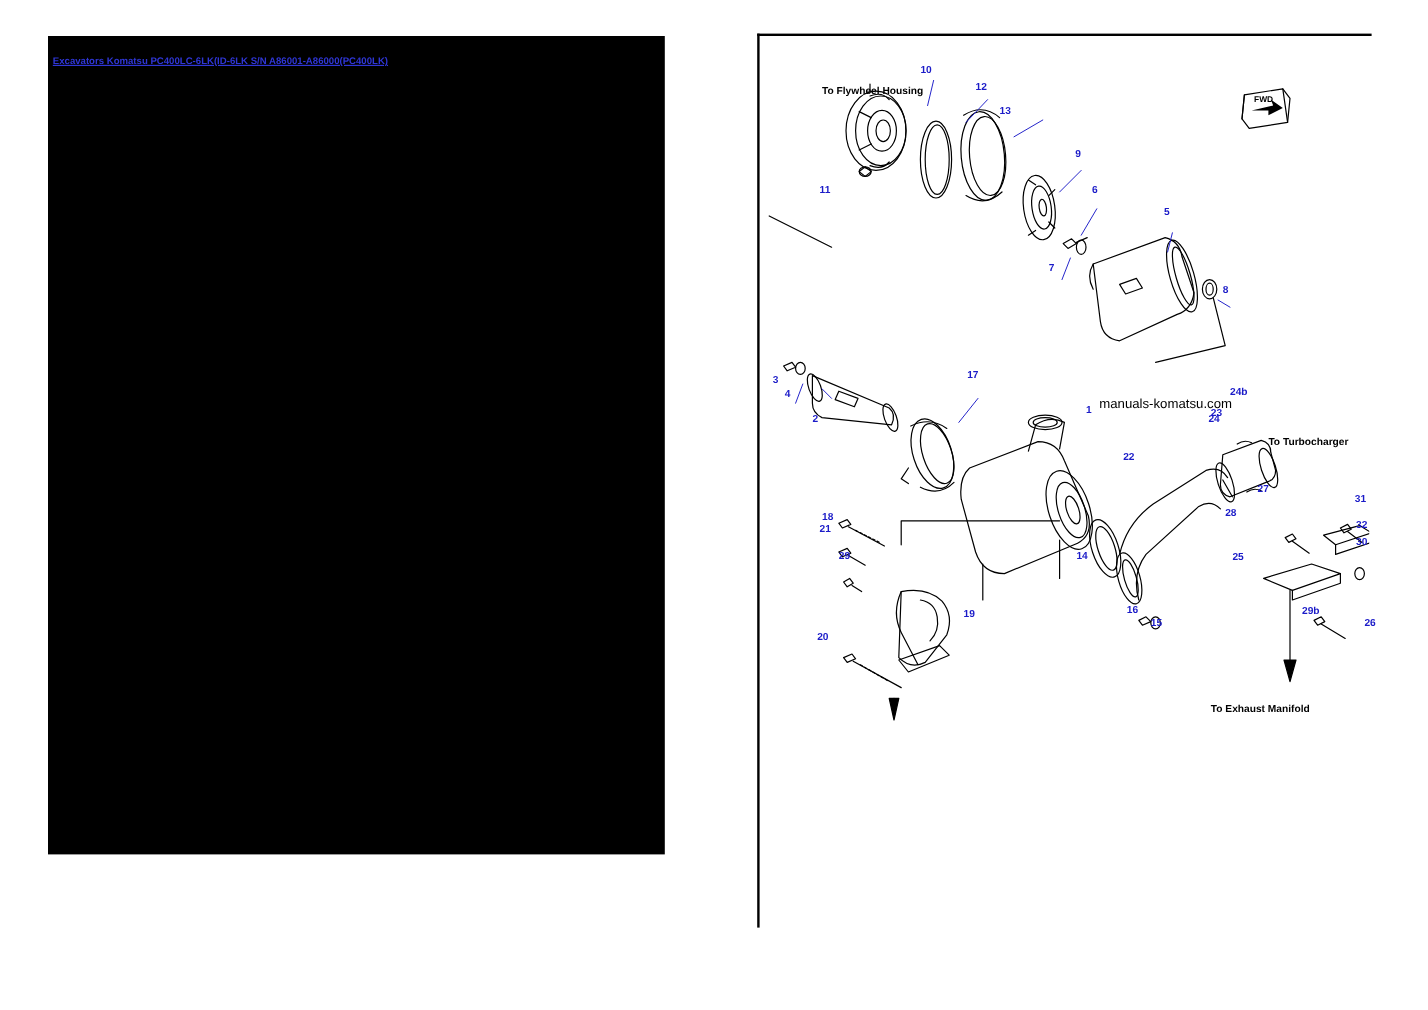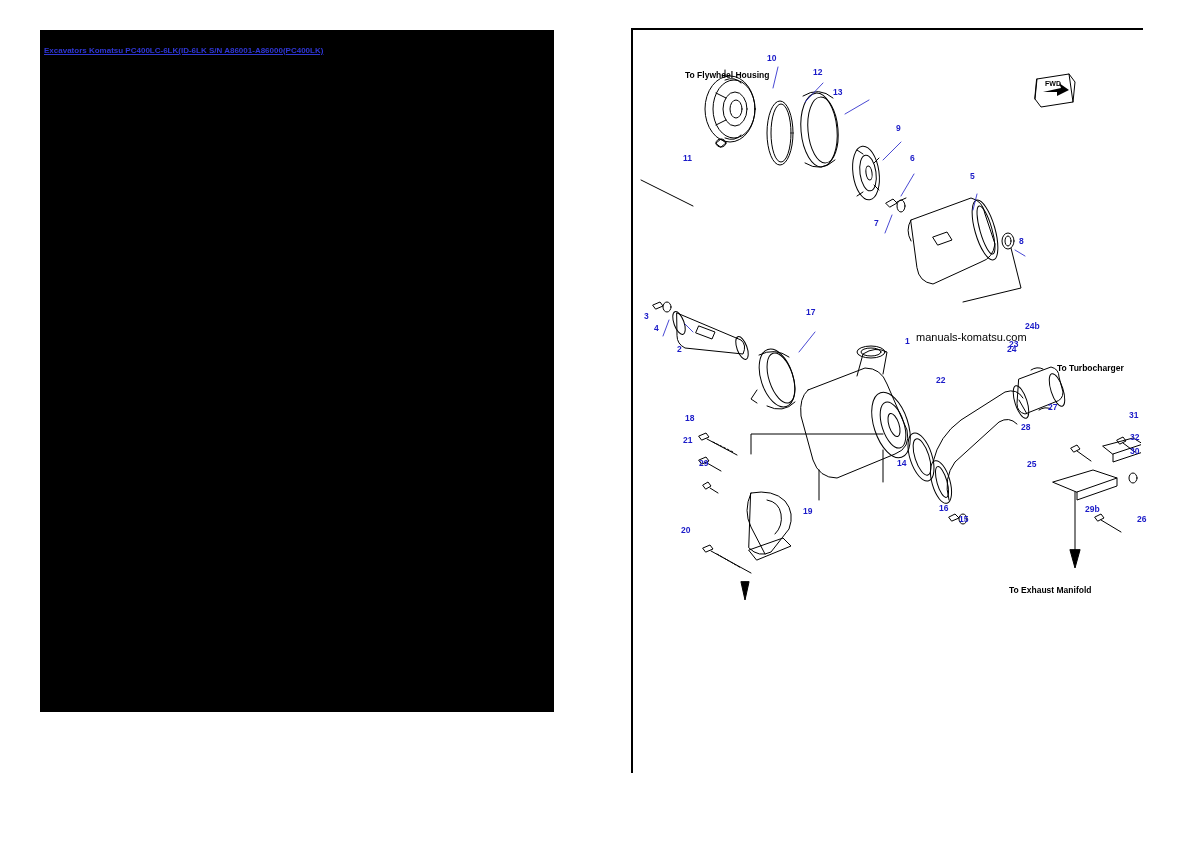--- a/index.html
+++ b/index.html
@@ -239,21 +239,21 @@
 <div class="lbl" style="left:1019px;top:236px;">8</div>
 <div class="lbl" style="left:896px;top:123px;">9</div>
 <div class="lbl" style="left:767px;top:53px;">10</div>
 <div class="lbl" style="left:683px;top:137px;margin-top:16px;">11</div>
 <div class="lbl" style="left:813px;top:67px;">12</div>
 <div class="lbl" style="left:833px;top:87px;">13</div>
 <div class="lbl" style="left:897px;top:458px;">14</div>
 <div class="lbl" style="left:959px;top:514px;">15</div>
 <div class="lbl" style="left:939px;top:503px;">16</div>
 <div class="lbl" style="left:806px;top:307px;">17</div>
-<div class="lbl" style="left:685px;top:413px;">18</div>
+<div class="lbl" style="left:685px;top:425px;">18</div>
 <div class="lbl" style="left:803px;top:506px;">19</div>
 <div class="lbl" style="left:681px;top:525px;">20</div>
 <div class="lbl" style="left:683px;top:435px;">21</div>
 <div class="lbl" style="left:936px;top:375px;">22</div>
 <div class="lbl" style="left:1009px;top:339px;">23</div>
 <div class="lbl" style="left:976px;top:344px;margin-left:31px;">24</div>
 <div class="lbl" style="left:1025px;top:321px;">24b</div>
 <div class="lbl" style="left:1027px;top:459px;">25</div>
 <div class="lbl" style="left:1137px;top:514px;">26</div>
 <div class="lbl" style="left:1048px;top:402px;">27</div>

